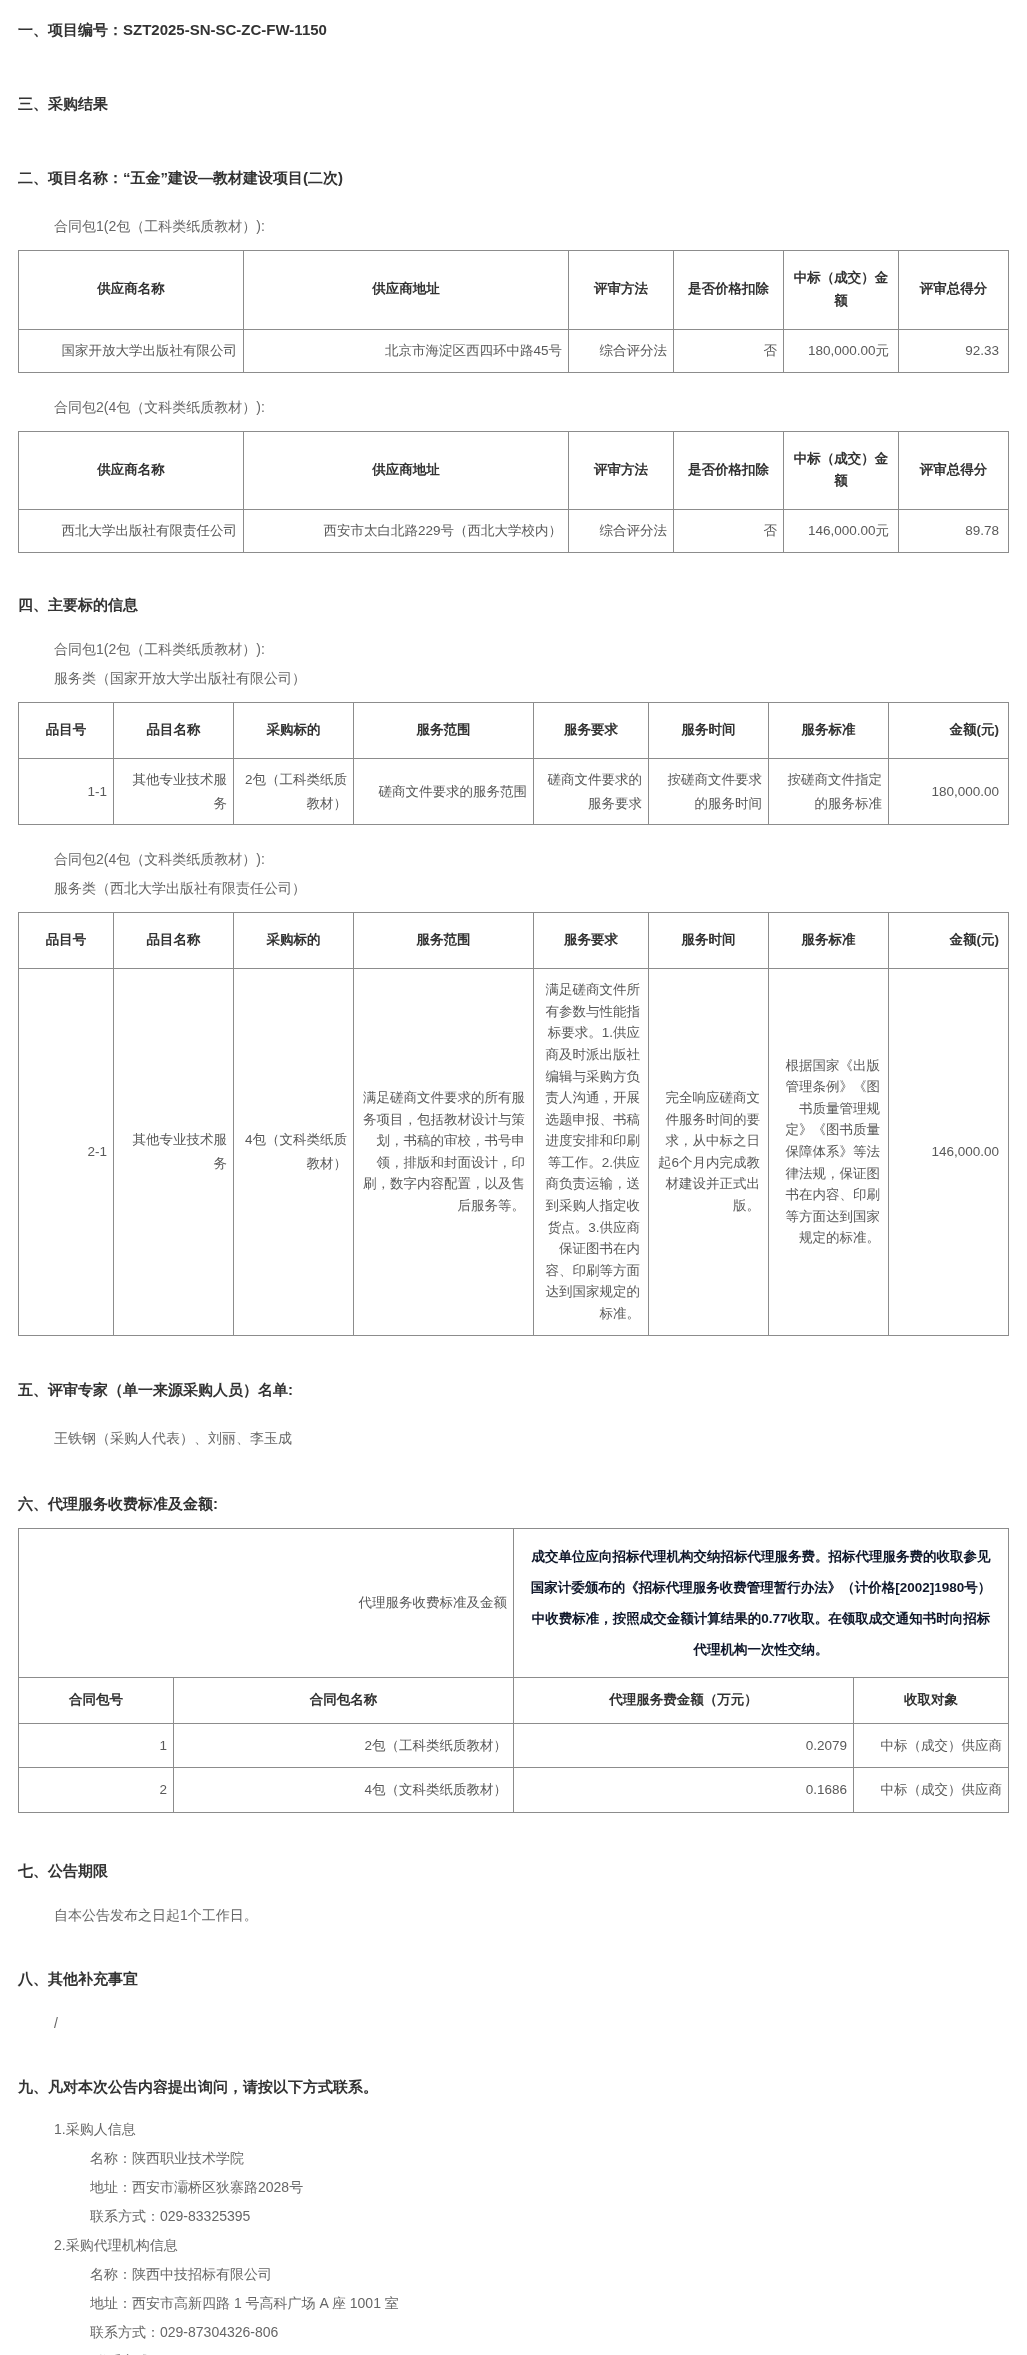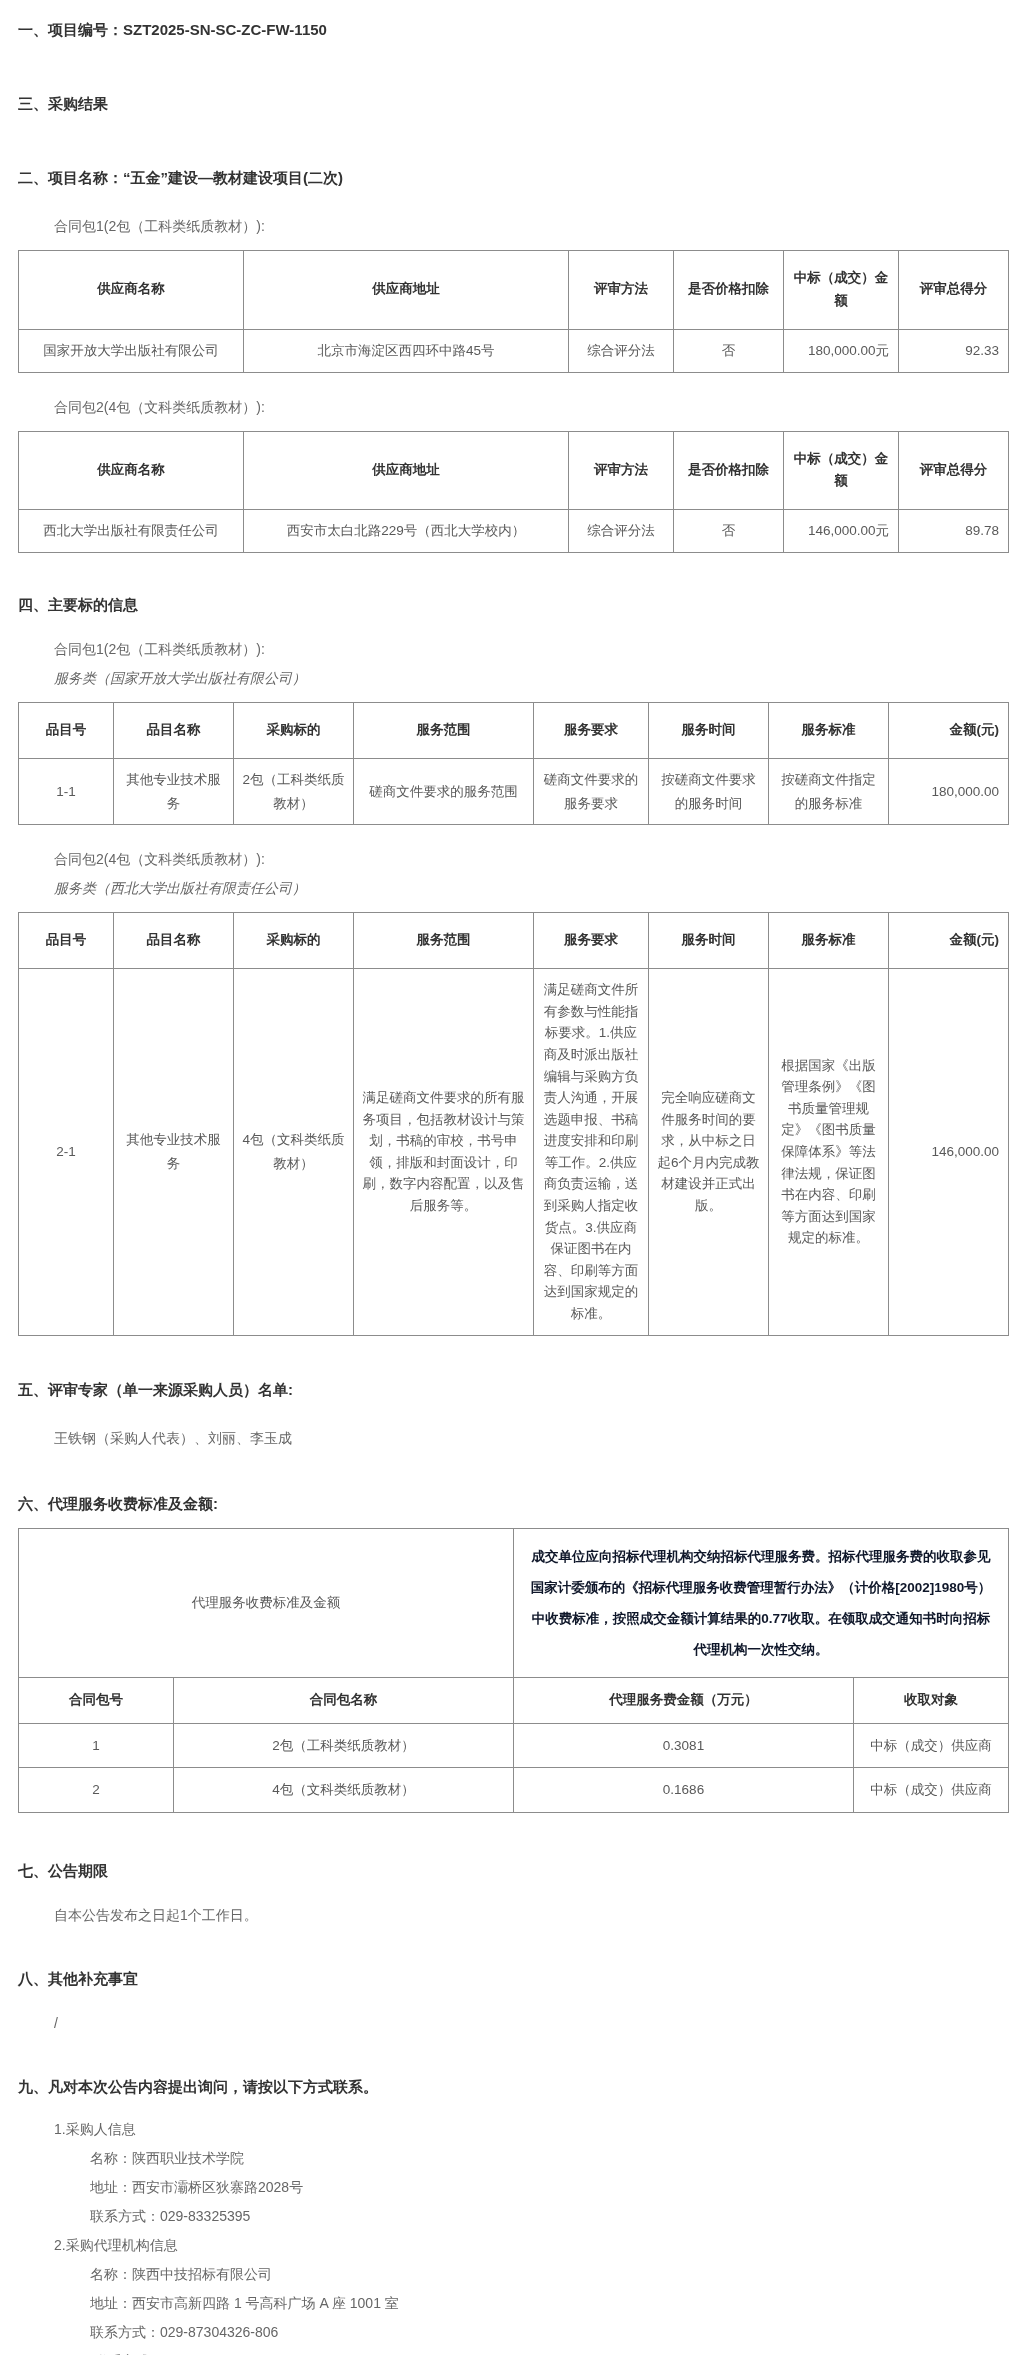--- a/index.html
+++ b/index.html
@@ -20,21 +20,21 @@
   }
   .sec-title.first { margin-top: 6px; }
   .sec-title .val { color: #333333; }
 
   .para {
     font-size: 14px;
     color: #666666;
     margin: 28px 0 0 36px;
     line-height: 20px;
   }
-  .para.tight { margin-top: 9px; font-style: italic; }
+  .para.tight { margin-top: 9px; }
 
   table {
     border-collapse: collapse;
     width: 990px;
     margin-top: 14px;
     table-layout: fixed;
   }
   th, td {
     border: 1px solid #8c8c8c;
     font-size: 13.5px;
@@ -43,21 +43,21 @@
   th {
     color: #333333;
     font-weight: 700;
     text-align: center;
     padding: 16px 5px;
     line-height: 1.7;
     background: #ffffff;
   }
   td {
     color: #595959;
-    text-align: center;
+    text-align: right;
     padding: 9px 6px;
     line-height: 1.75;
   }
   td.num { text-align: right; padding-right: 9px; }
   th.num-h { text-align: right; padding-right: 9px; padding-left: 48px; }
   td.long { line-height: 1.6; padding: 10px 8px; }
 
   
   .t-result col.c1 { width: 225px; }
   .t-result col.c2 { width: 325px; }
@@ -278,21 +278,21 @@
       </tr>
       <tr>
         <th>合同包号</th>
         <th>合同包名称</th>
         <th>代理服务费金额（万元）</th>
         <th>收取对象</th>
       </tr>
       <tr>
         <td>1</td>
         <td>2包（工科类纸质教材）</td>
-        <td>0.3081</td>
+        <td>0.2079</td>
         <td>中标（成交）供应商</td>
       </tr>
       <tr>
         <td>2</td>
         <td>4包（文科类纸质教材）</td>
         <td>0.1686</td>
         <td>中标（成交）供应商</td>
       </tr>
     </tbody>
   </table>

